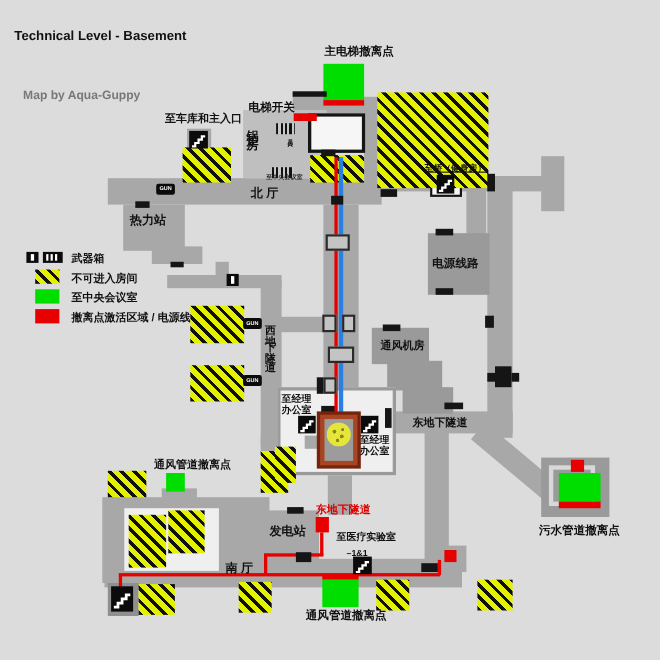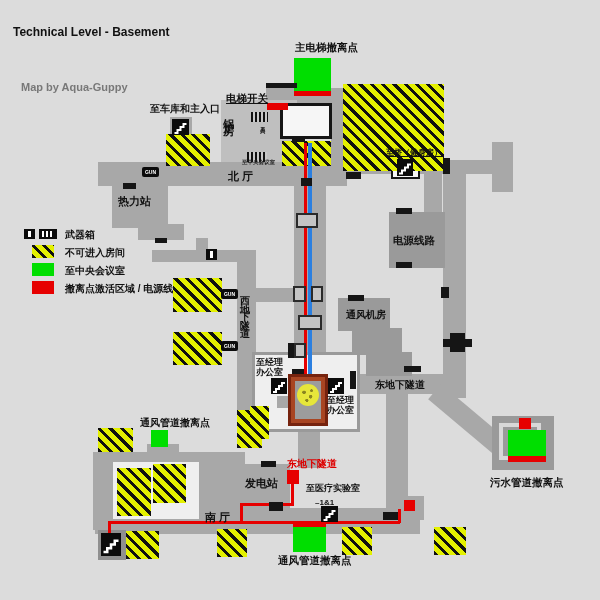--- a/index.html
+++ b/index.html
@@ -206,21 +206,21 @@
                     background:radial-gradient(circle at 32% 38%,#8A8620 0 1.6px,rgba(0,0,0,0) 2px),
                                radial-gradient(circle at 62% 58%,#8A8620 0 1.6px,rgba(0,0,0,0) 2px),
                                radial-gradient(circle at 45% 74%,#8A8620 0 1.4px,rgba(0,0,0,0) 1.8px),
                                radial-gradient(circle at 66% 30%,#8A8620 0 1.2px,rgba(0,0,0,0) 1.6px),
                                #E6E63A;"></div>
       </div>
     </div>
   </div>
 
   <div class="lbl" style="left:295px;top:41px;font-size:10.5px;z-index:5;">主电梯撤离点</div>
-  <div class="lbl" style="left:226px;top:92px;font-size:10.5px;z-index:5;text-decoration:underline;">电梯开关</div>
+  <div class="lbl" style="left:226px;top:92px;font-size:10.5px;z-index:5;">电梯开关</div>
   <div class="lbl" style="left:150px;top:103px;font-size:10px;z-index:5;">至车库和主入口</div>
   <div class="lbl vtext" style="left:222px;top:110px;font-size:11px;letter-spacing:3px;z-index:5;">锅炉房</div>
   <div class="lbl" style="left:228px;top:170px;font-size:11px;z-index:5;">北 厅</div>
   <div class="lbl" style="left:118px;top:195px;font-size:11px;z-index:5;">热力站</div>
   <div class="lbl" style="left:386px;top:148px;font-size:8px;z-index:5;text-decoration:underline;">至桥（健身房）</div>
   <div class="lbl" style="left:393px;top:234px;font-size:10.5px;z-index:5;">电源线路</div>
   <div class="lbl vtext" style="left:239px;top:288px;font-size:10px;letter-spacing:8px;z-index:5;">西地下隧道</div>
   <div class="lbl" style="left:346px;top:309px;font-size:10px;z-index:5;">通风机房</div>
   <div class="lbl" style="left:375px;top:379px;font-size:10px;z-index:5;">东地下隧道</div>
   <div class="lbl" style="left:256px;top:357px;font-size:9px;z-index:5;">至经理

